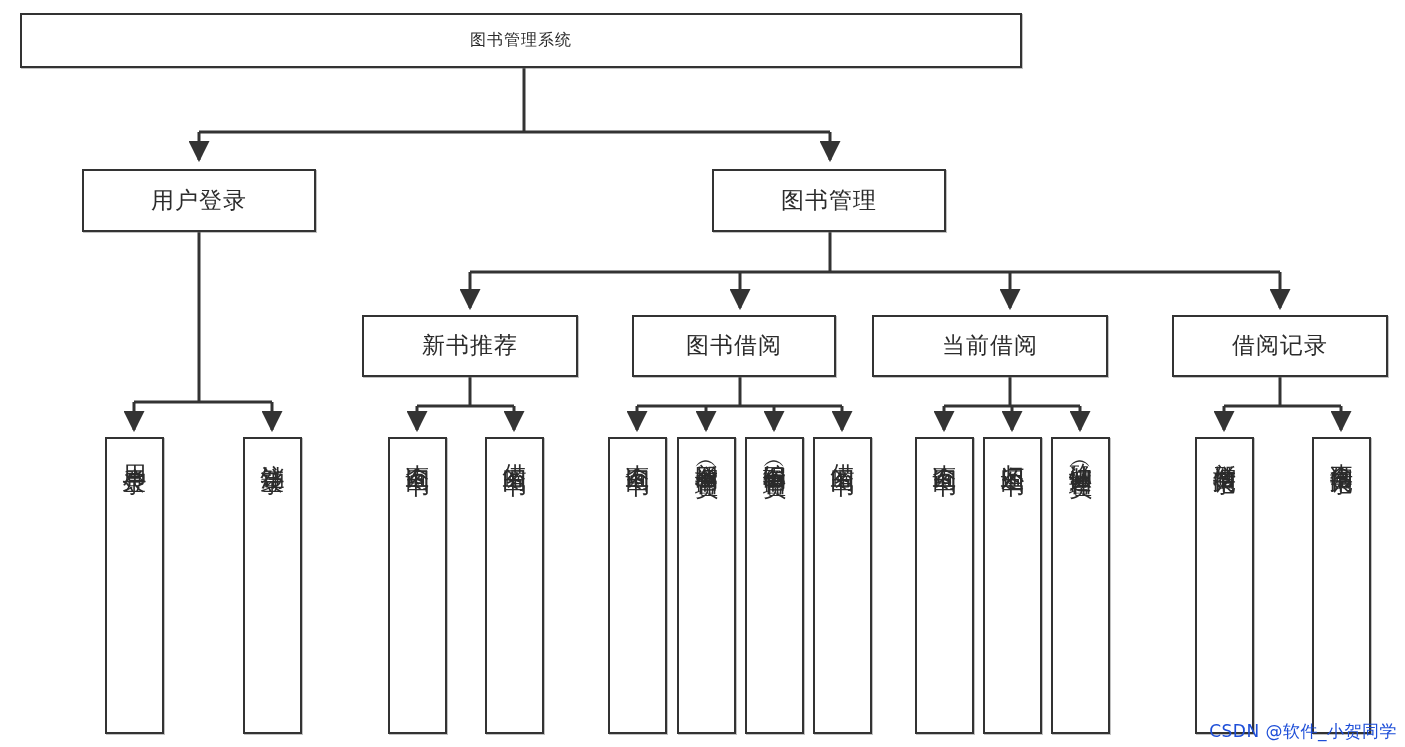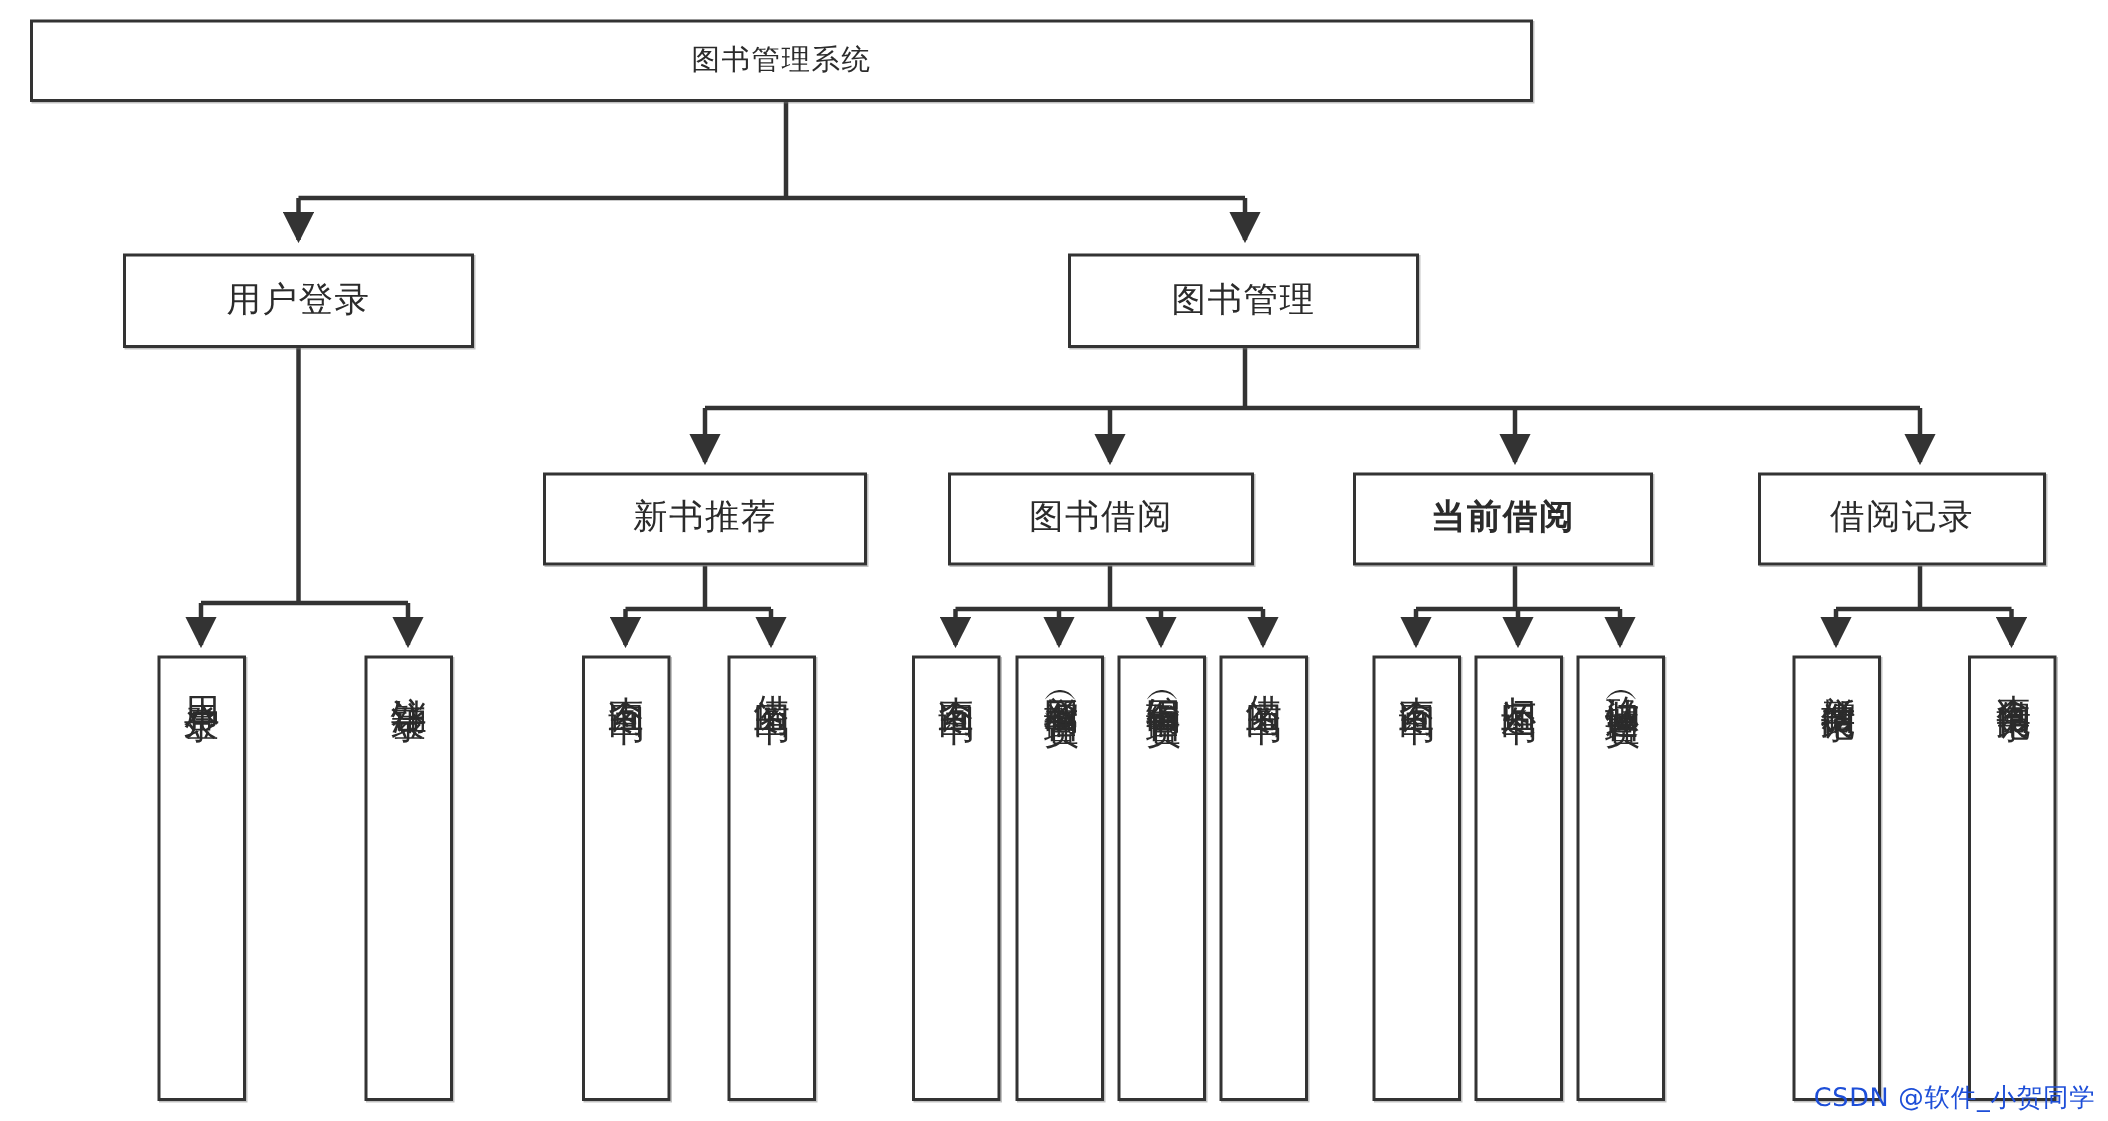--- a/index.html
+++ b/index.html
@@ -57,21 +57,21 @@
     font-size: 24px;
     letter-spacing: 3px;
     line-height: 1;
     white-space: nowrap;
   }
   .node.vert.tall .label {
     font-size: 23px;
     letter-spacing: 2px;
   }
   .node.root .label {
-    font-size: 19px;
+    font-size: 16px;
   }
   #watermark {
     position: absolute;
     right: 8px;
     bottom: 4px;
     font-size: 17px;
     color: #1d4ed8;
     letter-spacing: 0.5px;
     white-space: nowrap;
   }
@@ -141,24 +141,24 @@
   <div class="node horiz" style="left:712px; top:169px; width:234px; height:63px;">
     <span class="label">图书管理</span>
   </div>
 
   <div class="node horiz" style="left:362px; top:315px; width:216px; height:62px;justify-content:center;">
     <span class="label">新书推荐</span>
   </div>
   <div class="node horiz" style="left:632px; top:315px; width:204px; height:62px;">
     <span class="label">图书借阅</span>
   </div>
-  <div class="node horiz" style="left:902px; top:315px; width:200px; height:62px;font-weight:bold;">
+  <div class="node horiz" style="left:872px; top:315px; width:236px; height:62px;">
     <span class="label">当前借阅</span>
   </div>
-  <div class="node horiz" style="left:1172px; top:315px; width:192px; height:62px;">
+  <div class="node horiz" style="left:1172px; top:315px; width:216px; height:62px;">
     <span class="label">借阅记录</span>
   </div>
 
   <div class="node vert" style="left:105px; top:437px; width:59px; height:297px;">
     <span class="label">用户登录</span>
   </div>
   <div class="node vert" style="left:243px; top:437px; width:59px; height:297px;">
     <span class="label">注销登录</span>
   </div>
 

